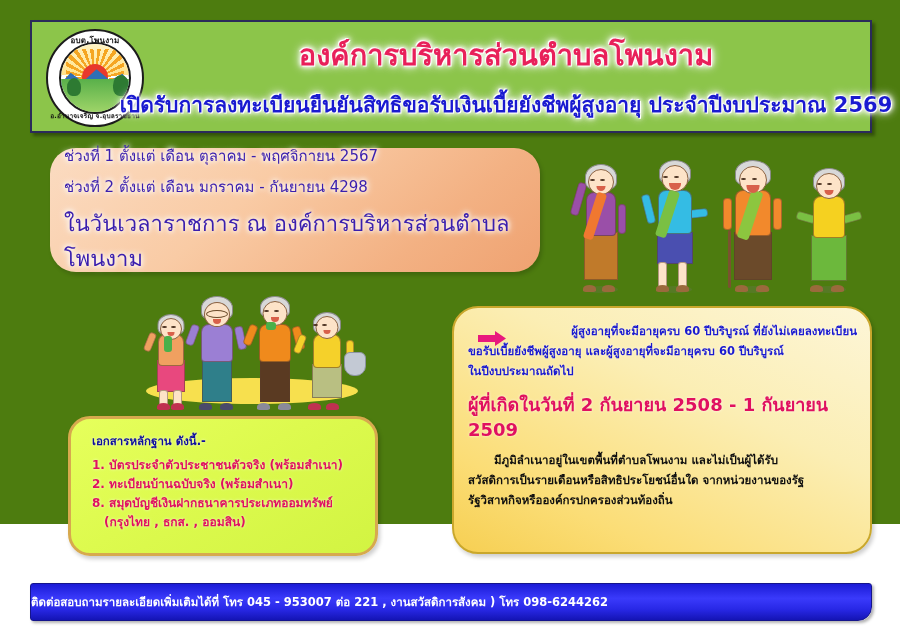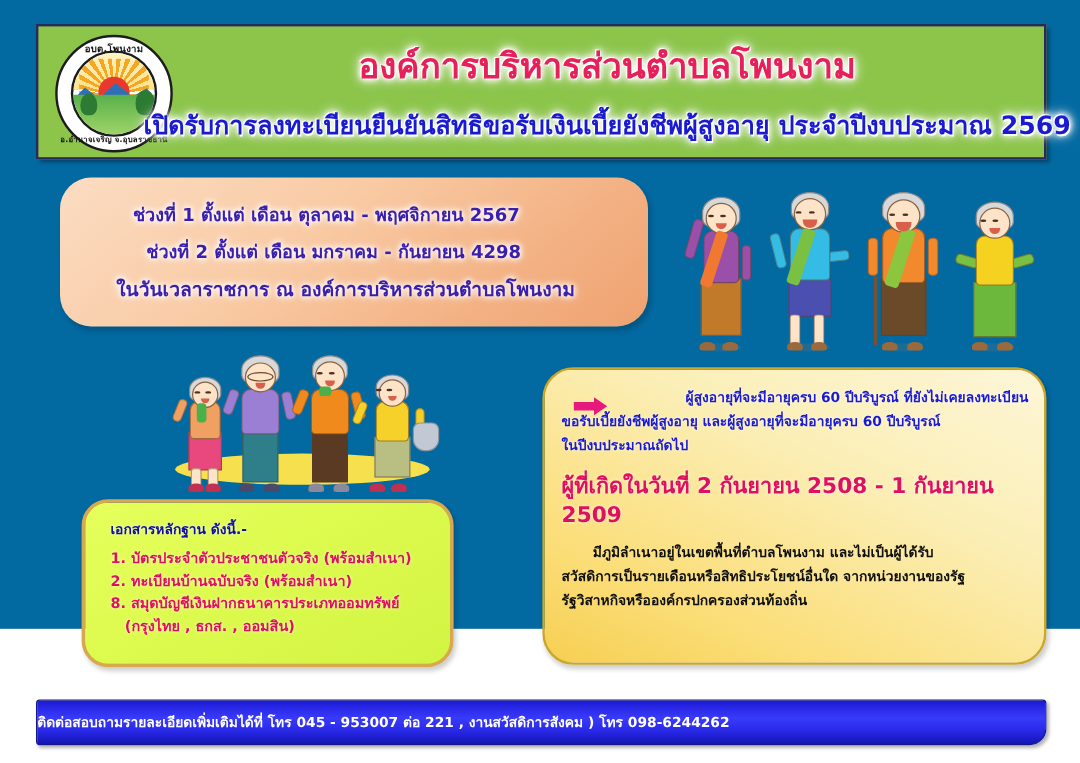--- a/index.html
+++ b/index.html
@@ -9,21 +9,21 @@
     height: 636px;
     background: #ffffff;
     font-family: "DejaVu Sans", "Liberation Sans", sans-serif;
     overflow: hidden;
   }
 
   #poster {
     position: relative;
     width: 900px;
     height: 524px;
-    background: #0369a1;
+    background: #4d7c0f;
   }
 
   
   .header-banner {
     position: absolute;
     left: 30px;
     top: 20px;
     width: 842px;
     height: 113px;
     background: #8cc54a;
@@ -152,28 +152,27 @@
     background: linear-gradient(140deg, #fbdcc2 0%, #f9cba5 40%, #f3b183 75%, #efa271 100%);
     box-shadow: 2px 3px 4px rgba(0,0,0,0.18);
     display: flex;
     flex-direction: column;
     justify-content: center;
     gap: 7px;
     padding: 0 14px;
   }
   .period-line {
     font-size: 15px;
-    font-weight: bold;
+    font-weight: normal;
     color: #3a1fae;
     text-shadow: 0 0 4px #ffffff, 0 0 6px #ffffff, 0 0 8px rgba(255,255,255,.9);
-    text-align: center;
   }
   .period-line.l1 { padding-right: 46px; }
   .period-line.l2 { padding-right: 34px; }
-  .period-line.l3 { font-size: 16px; padding-right: 14px; }
+  .period-line.l3 { font-size: 22px; padding-right: 14px; }
 
   
   .elders-top {
     position: absolute;
     left: 564px;
     top: 142px;
     width: 304px;
     height: 148px;
   }
   .elders-bottom {

